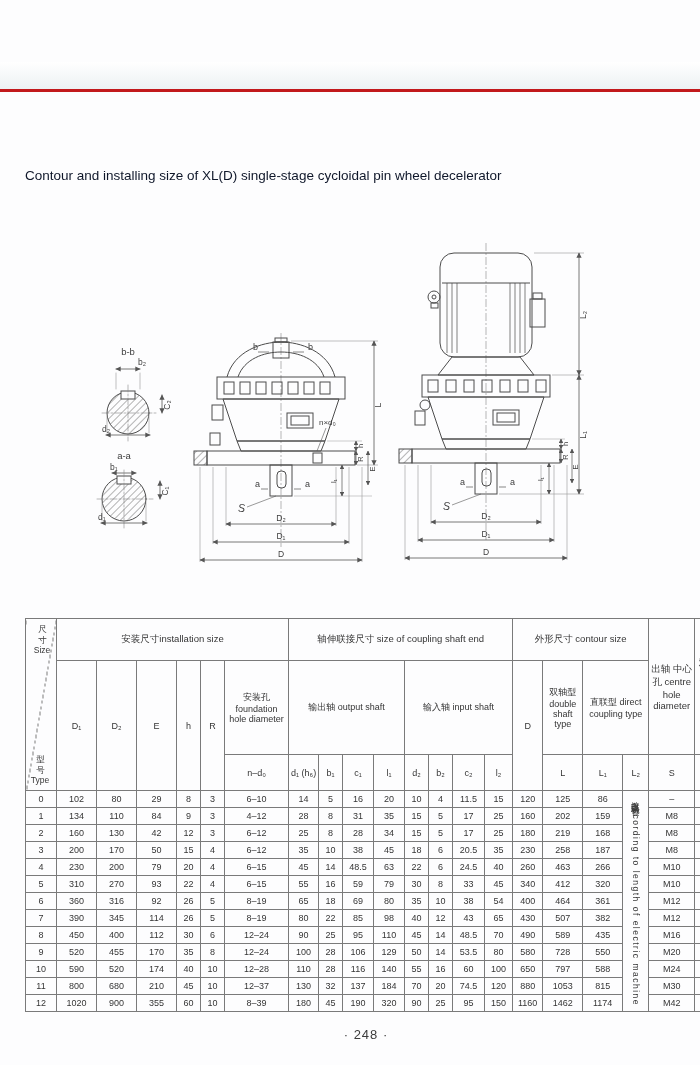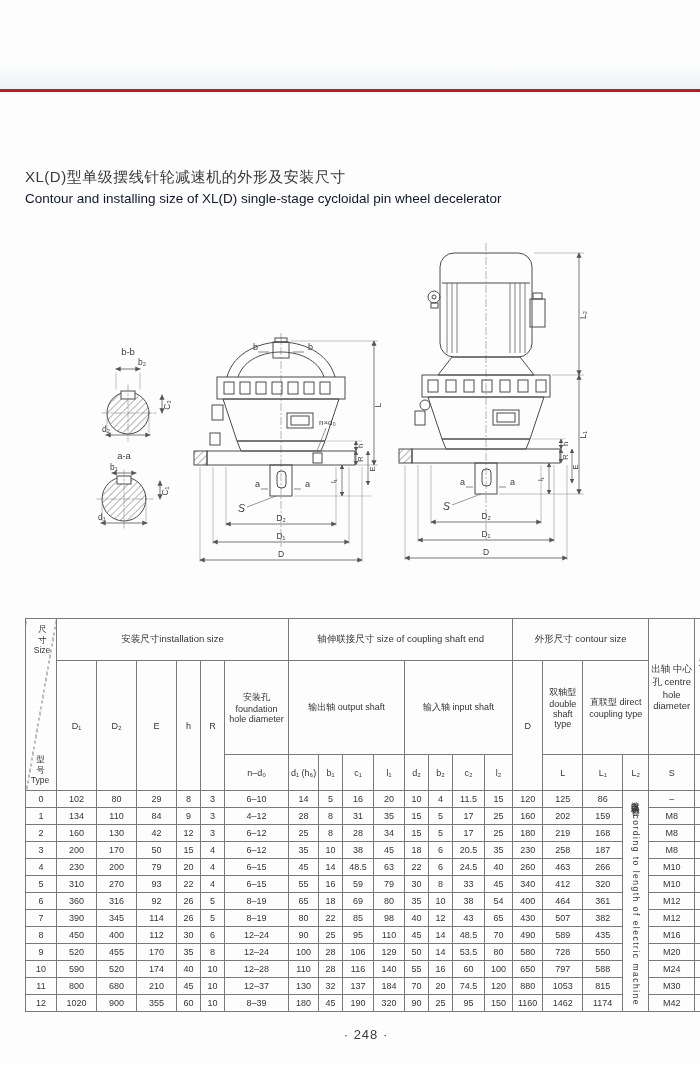--- a/index.html
+++ b/index.html
@@ -46,21 +46,20 @@
   .pagenum{position:absolute;left:16px;top:1027px;width:700px;text-align:center;
     font-size:13px;color:#3c3c3c;letter-spacing:1px;}
 </style>
 </head>
 <body>
 
 <div class="topband"></div>
 <div class="redline"></div>
 
 <div class="titleblock">
-  <p class="title-zh">XL(D)型单级摆线针轮减速机的外形及安装尺寸</p>
   <p class="title-en">Contour and installing size of XL(D) single-stage cycloidal pin wheel decelerator</p>
 </div>
 
 <div class="drawings">
 <svg width="700" height="345" viewBox="0 0 700 345">
   <defs>
     <pattern id="hatch" width="5" height="5" patternUnits="userSpaceOnUse" patternTransform="rotate(45)">
       <line x1="0" y1="0" x2="0" y2="5" stroke="#6a6a6a" stroke-width="1"></line>
     </pattern>
     <marker id="ar" viewBox="0 0 10 10" refX="9" refY="5" markerWidth="6.5" markerHeight="6.5" orient="auto-start-reverse">

